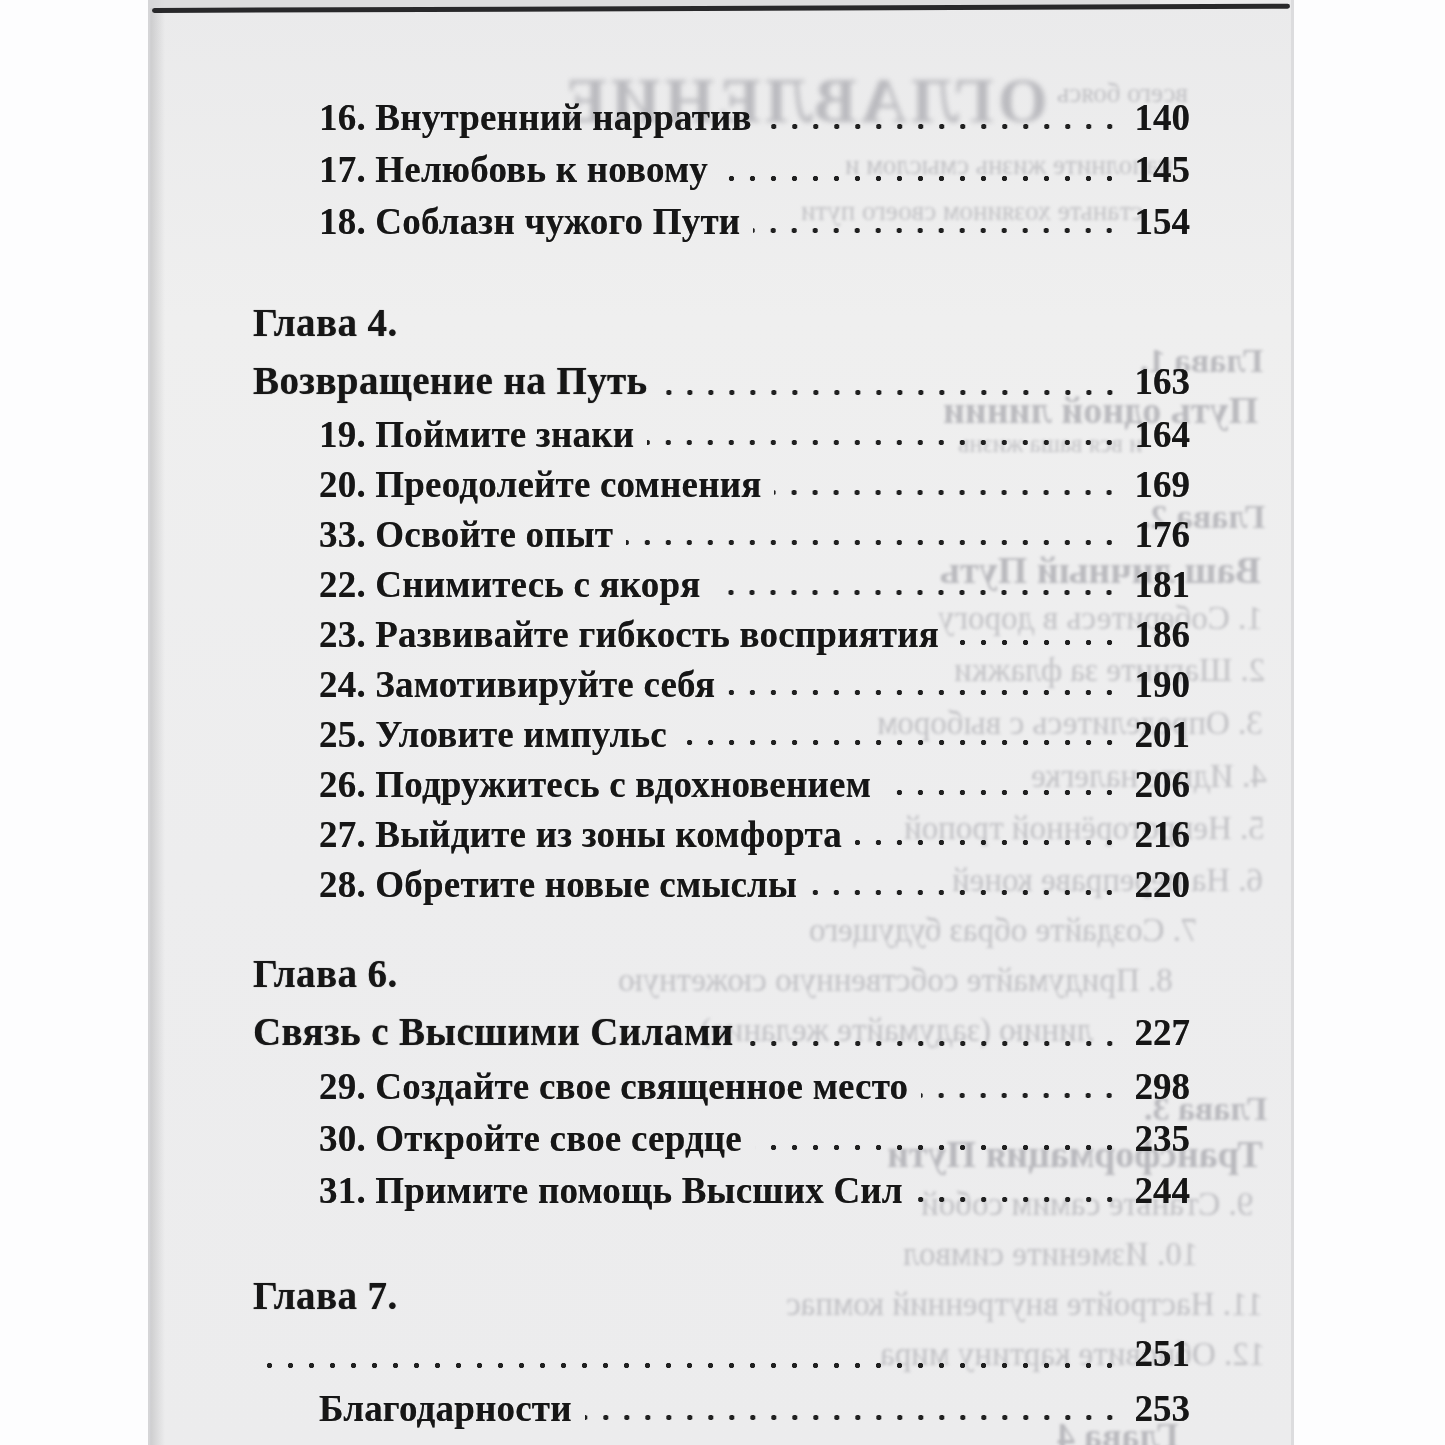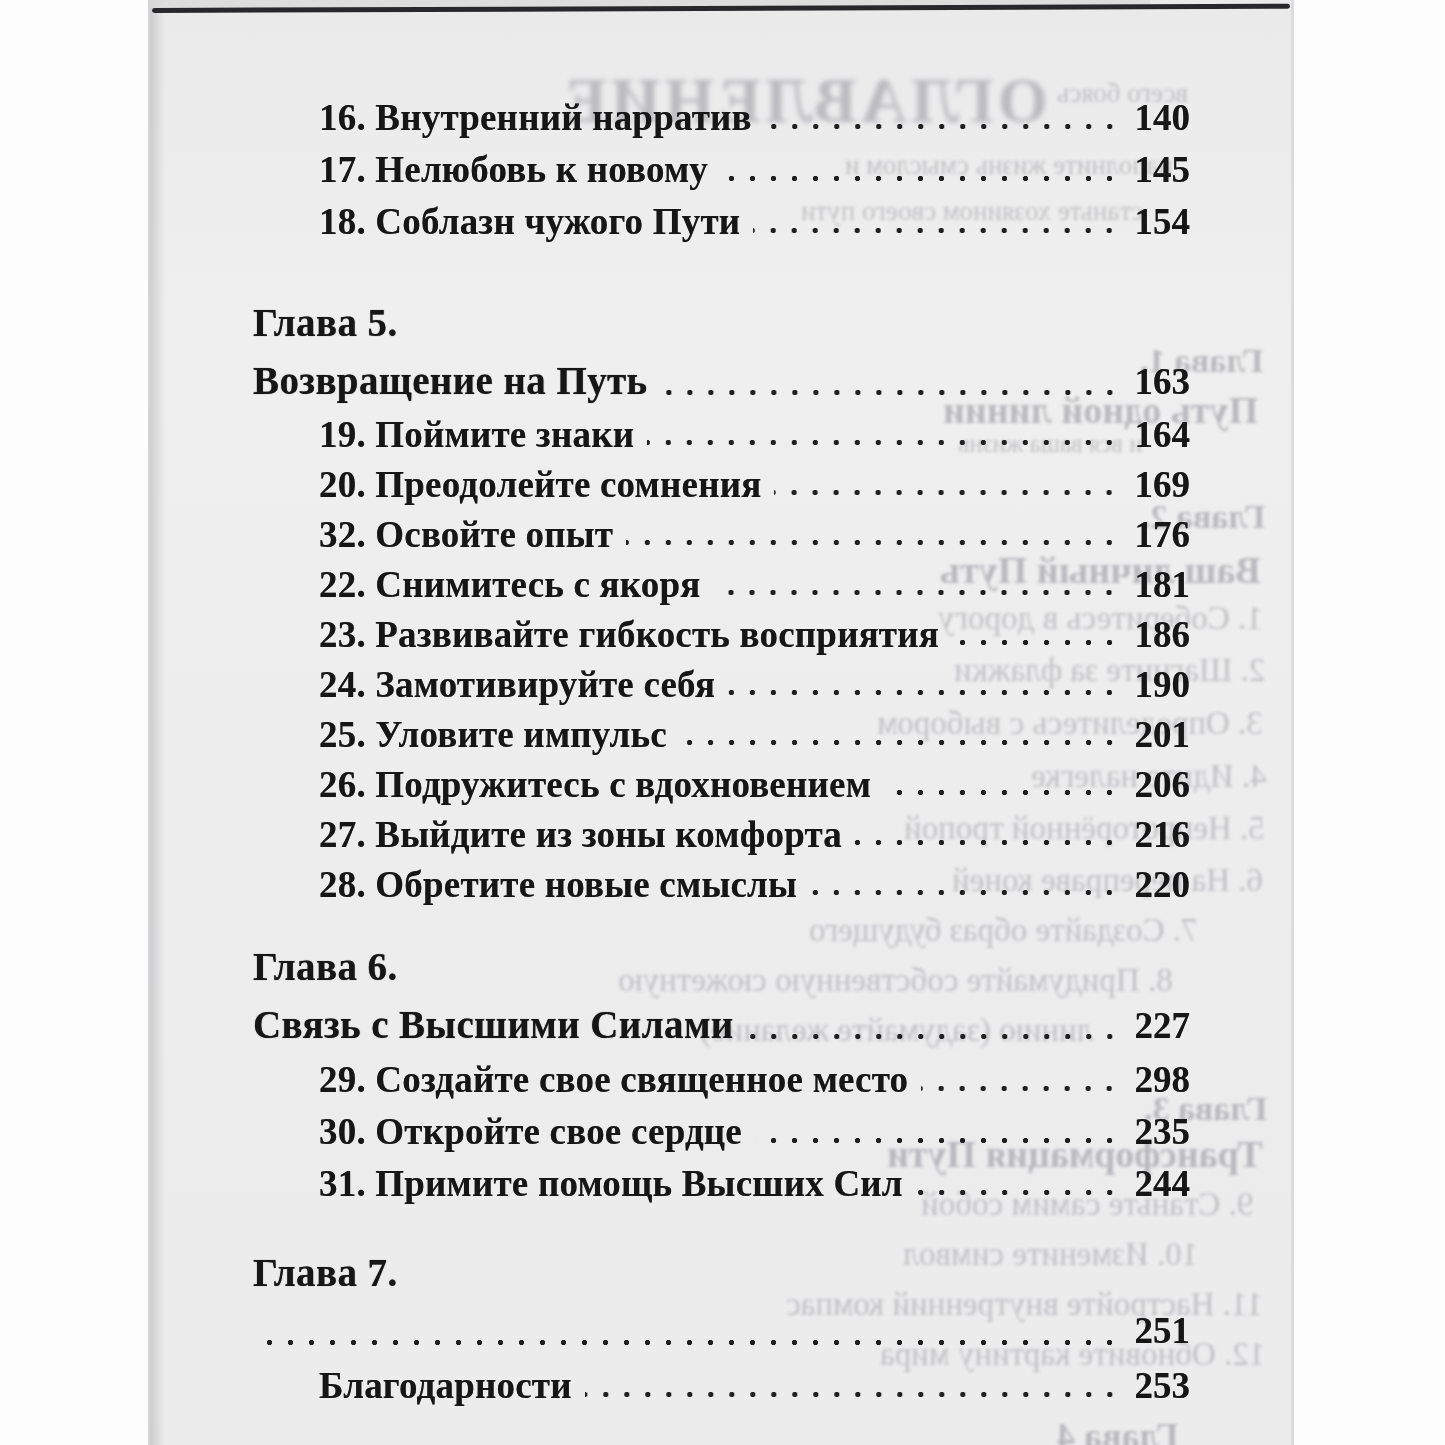--- a/index.html
+++ b/index.html
@@ -35,22 +35,22 @@
   .h1-row .label,.h2-row .label{font-size:39px;font-weight:bold;letter-spacing:.4px;
          text-shadow:0 0 .9px rgba(10,10,10,.7);}
   .pg{min-width:64px;text-align:right;font-size:37px;font-weight:700;
       text-shadow:0 0 .6px rgba(20,20,20,.55);}
   .dots{flex:1 1 auto;min-width:14px;height:15px;align-self:flex-end;margin:0 6px 10px 13px;
         background-image:radial-gradient(circle,#202020 2.3px,rgba(0,0,0,0) 3px);
         background-size:21px 15px;background-repeat:repeat-x;background-position:right center;}
 
   .sec-a .row{height:52px;line-height:52px;}
   .sec-b{margin-top:46px;}
-  .sec-c{margin-top:28px;}
-  .sec-d{margin-top:34px;}
+  .sec-c{margin-top:35px;}
+  .sec-d{margin-top:50px;}
   .h1-row,.h2-row{height:58px;line-height:58px;}
   .sec-b .e-row{height:50px;line-height:50px;align-items:center;}
   .sec-c .e-row,.sec-d .e-row{height:52px;line-height:52px;}
   .e-row{padding-left:66px;}
 </style>
 </head>
 <body>
 
 <div class="scan">
   <div class="paper"></div>
@@ -103,39 +103,39 @@
           <span class="pg">145</span>
         </div>
         <div class="row e-row">
           <span class="label">18. Соблазн чужого Пути</span>
           <span class="dots"></span>
           <span class="pg">154</span>
         </div>
       </div>
       <div class="toc-sec sec-b">
         <div class="row h1-row">
-          <span class="label">Глава 5.</span>
+          <span class="label">Глава 4.</span>
         </div>
         <div class="row h2-row">
           <span class="label">Возвращение на Путь</span>
           <span class="dots"></span>
           <span class="pg">163</span>
         </div>
         <div class="row e-row">
           <span class="label">19. Поймите знаки</span>
           <span class="dots"></span>
           <span class="pg">164</span>
         </div>
         <div class="row e-row">
           <span class="label">20. Преодолейте сомнения</span>
           <span class="dots"></span>
           <span class="pg">169</span>
         </div>
         <div class="row e-row">
-          <span class="label">32. Освойте опыт</span>
+          <span class="label">33. Освойте опыт</span>
           <span class="dots"></span>
           <span class="pg">176</span>
         </div>
         <div class="row e-row">
           <span class="label">22. Снимитесь с якоря</span>
           <span class="dots"></span>
           <span class="pg">181</span>
         </div>
         <div class="row e-row">
           <span class="label">23. Развивайте гибкость восприятия</span>

